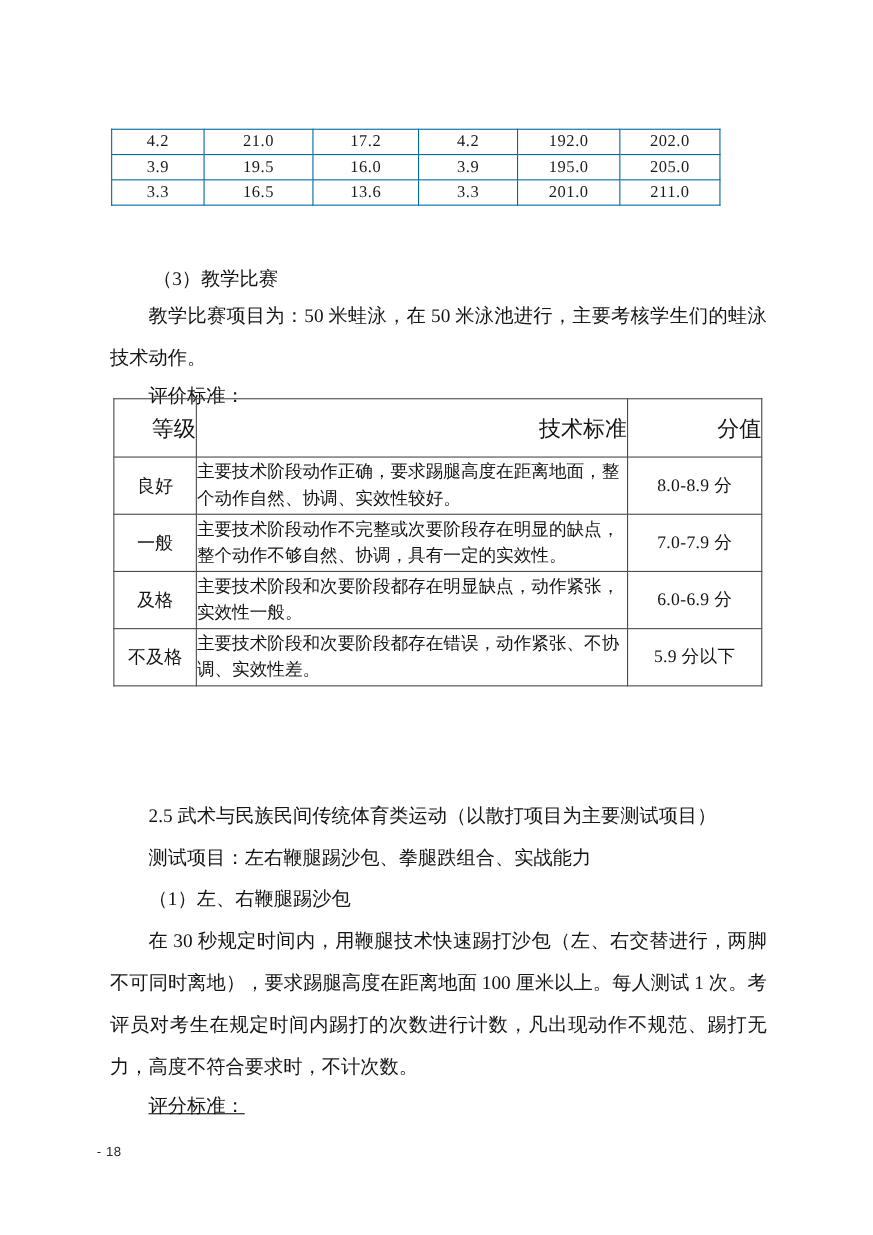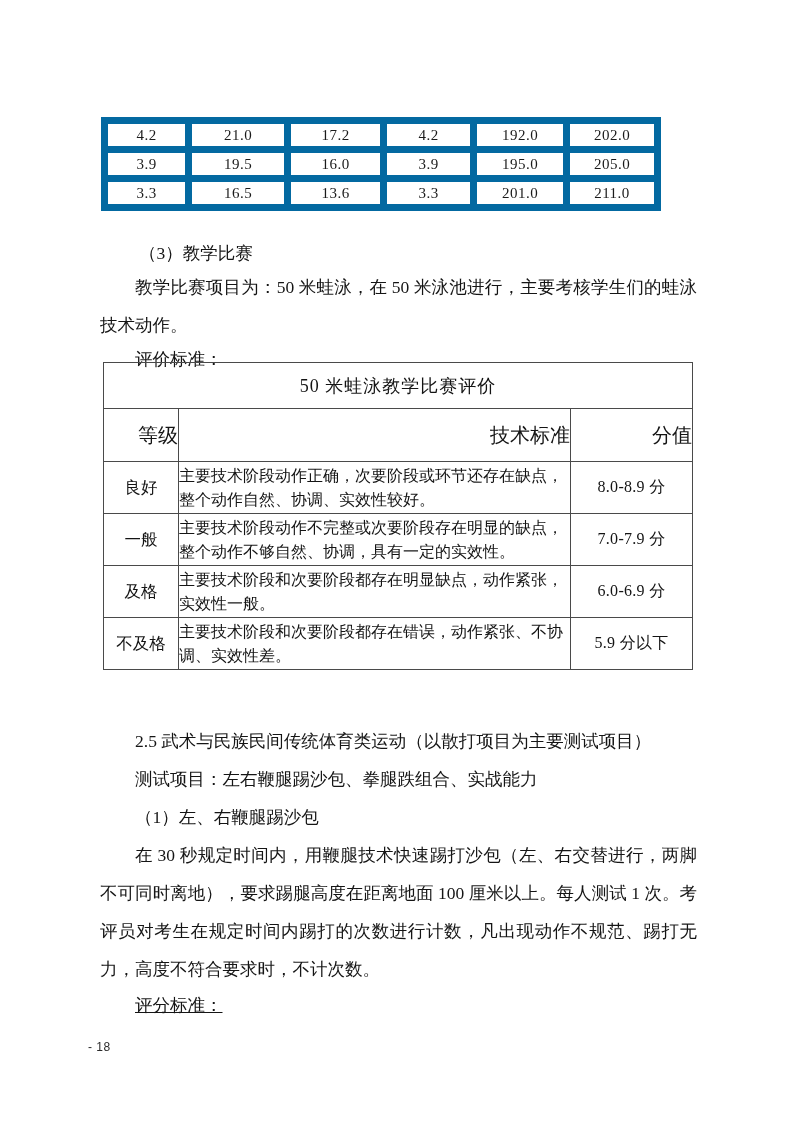--- a/index.html
+++ b/index.html
@@ -24,21 +24,21 @@
   
   .data-table {
     position: absolute;
     left: 101px;
     top: 117px;
     width: 553px;
     border-collapse: collapse;
     table-layout: fixed;
   }
   .data-table td {
-    border: 7px solid #0369a1;
+    border: 1px solid #0369a1;
     height: 22px;
     text-align: center;
     vertical-align: middle;
     font-size: 15px;
     font-family: "Liberation Serif", "DejaVu Serif", serif;
     letter-spacing: 0.5px;
     color: #1a1a1a;
     padding: 0;
   }
   .data-table col.c1 { width: 84px; }
@@ -178,30 +178,27 @@
   <div class="para indent2" id="p-eval-standard-label">评价标准：</div>
 
   <table class="rubric-table">
     <colgroup>
       <col class="rc1">
         <col class="rc2">
         <col class="rc3">
     </colgroup>
     <tbody>
       <tr>
-        <td class="rubric-title-cell" colspan="3">50 米蛙泳教学比赛评价</td>
-      </tr>
-      <tr>
         <td class="rubric-head-cell">等级</td>
         <td class="rubric-head-cell">技术标准</td>
         <td class="rubric-head-cell">分值</td>
       </tr>
       <tr class="row-h2">
         <td class="rubric-grade">良好</td>
-        <td class="rubric-desc">主要技术阶段动作正确，次要阶段或环节还存在缺点，整个动作自然、协调、实效性较好。</td>
+        <td class="rubric-desc">主要技术阶段动作正确，要求踢腿高度在距离地面，整个动作自然、协调、实效性较好。</td>
         <td class="rubric-score">8.0-8.9 分</td>
       </tr>
       <tr class="row-h2">
         <td class="rubric-grade">一般</td>
         <td class="rubric-desc">主要技术阶段动作不完整或次要阶段存在明显的缺点，整个动作不够自然、协调，具有一定的实效性。</td>
         <td class="rubric-score">7.0-7.9 分</td>
       </tr>
       <tr class="row-h2">
         <td class="rubric-grade">及格</td>
         <td class="rubric-desc">主要技术阶段和次要阶段都存在明显缺点，动作紧张，实效性一般。</td>

